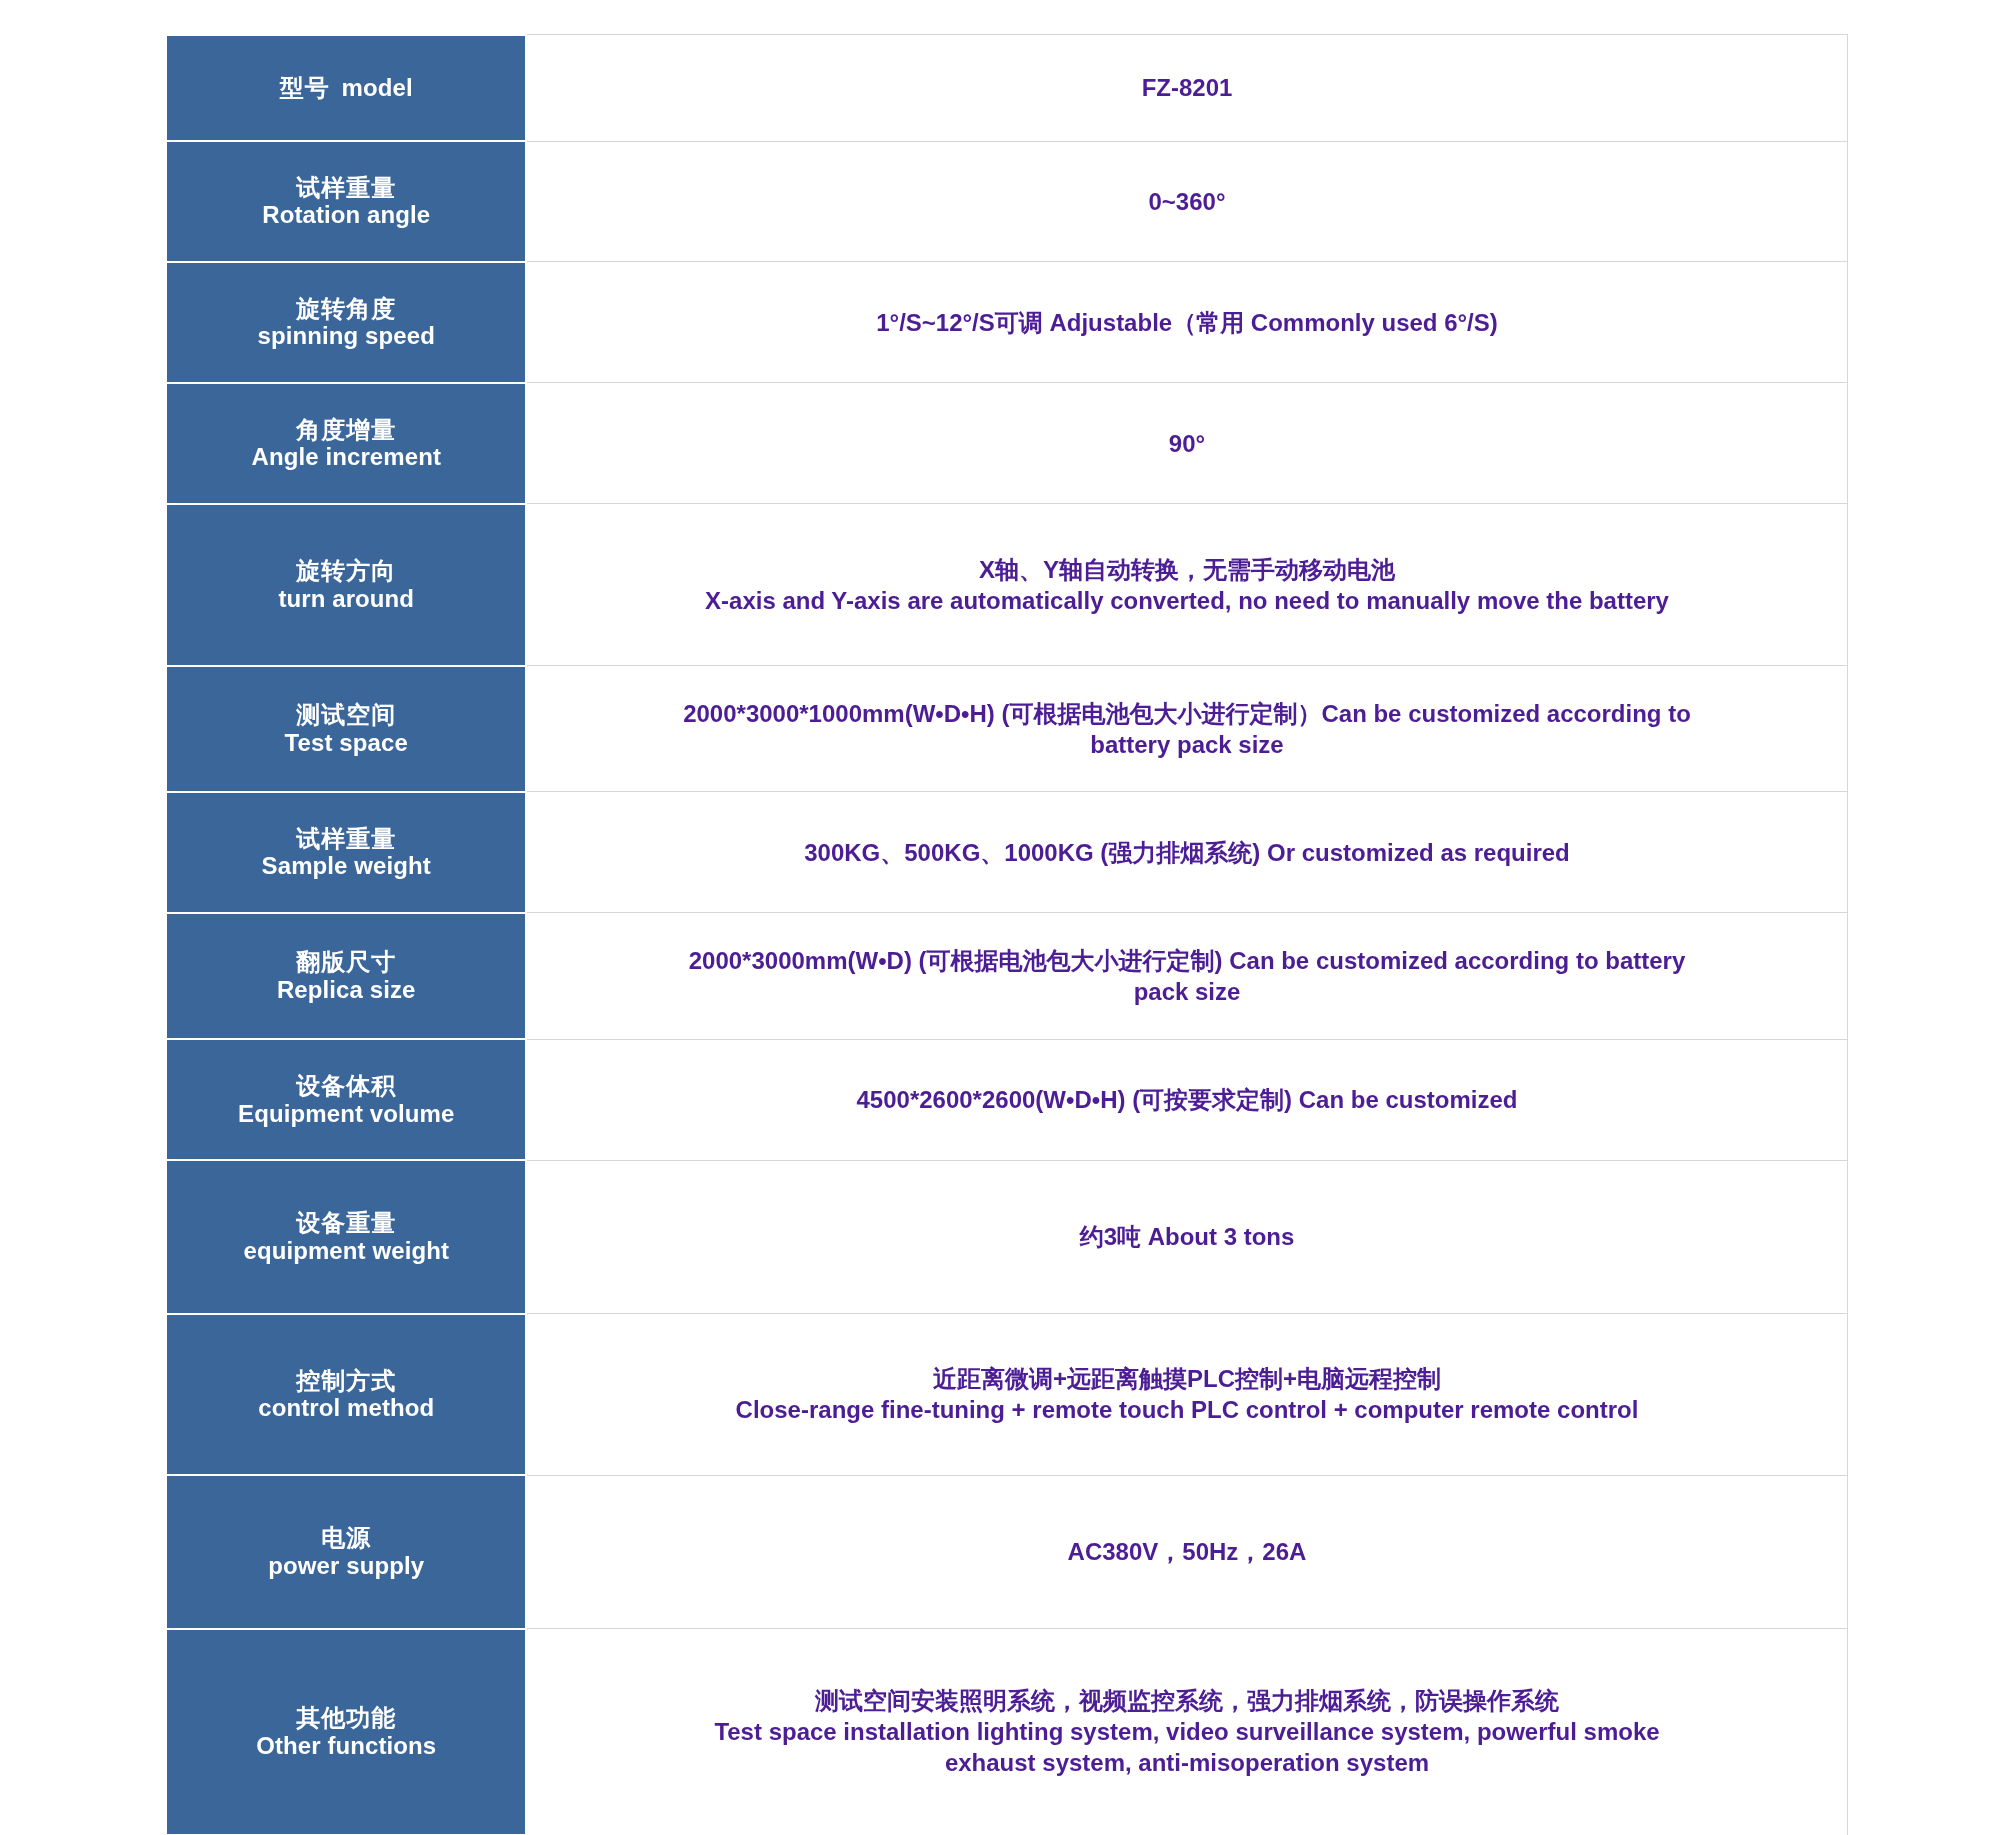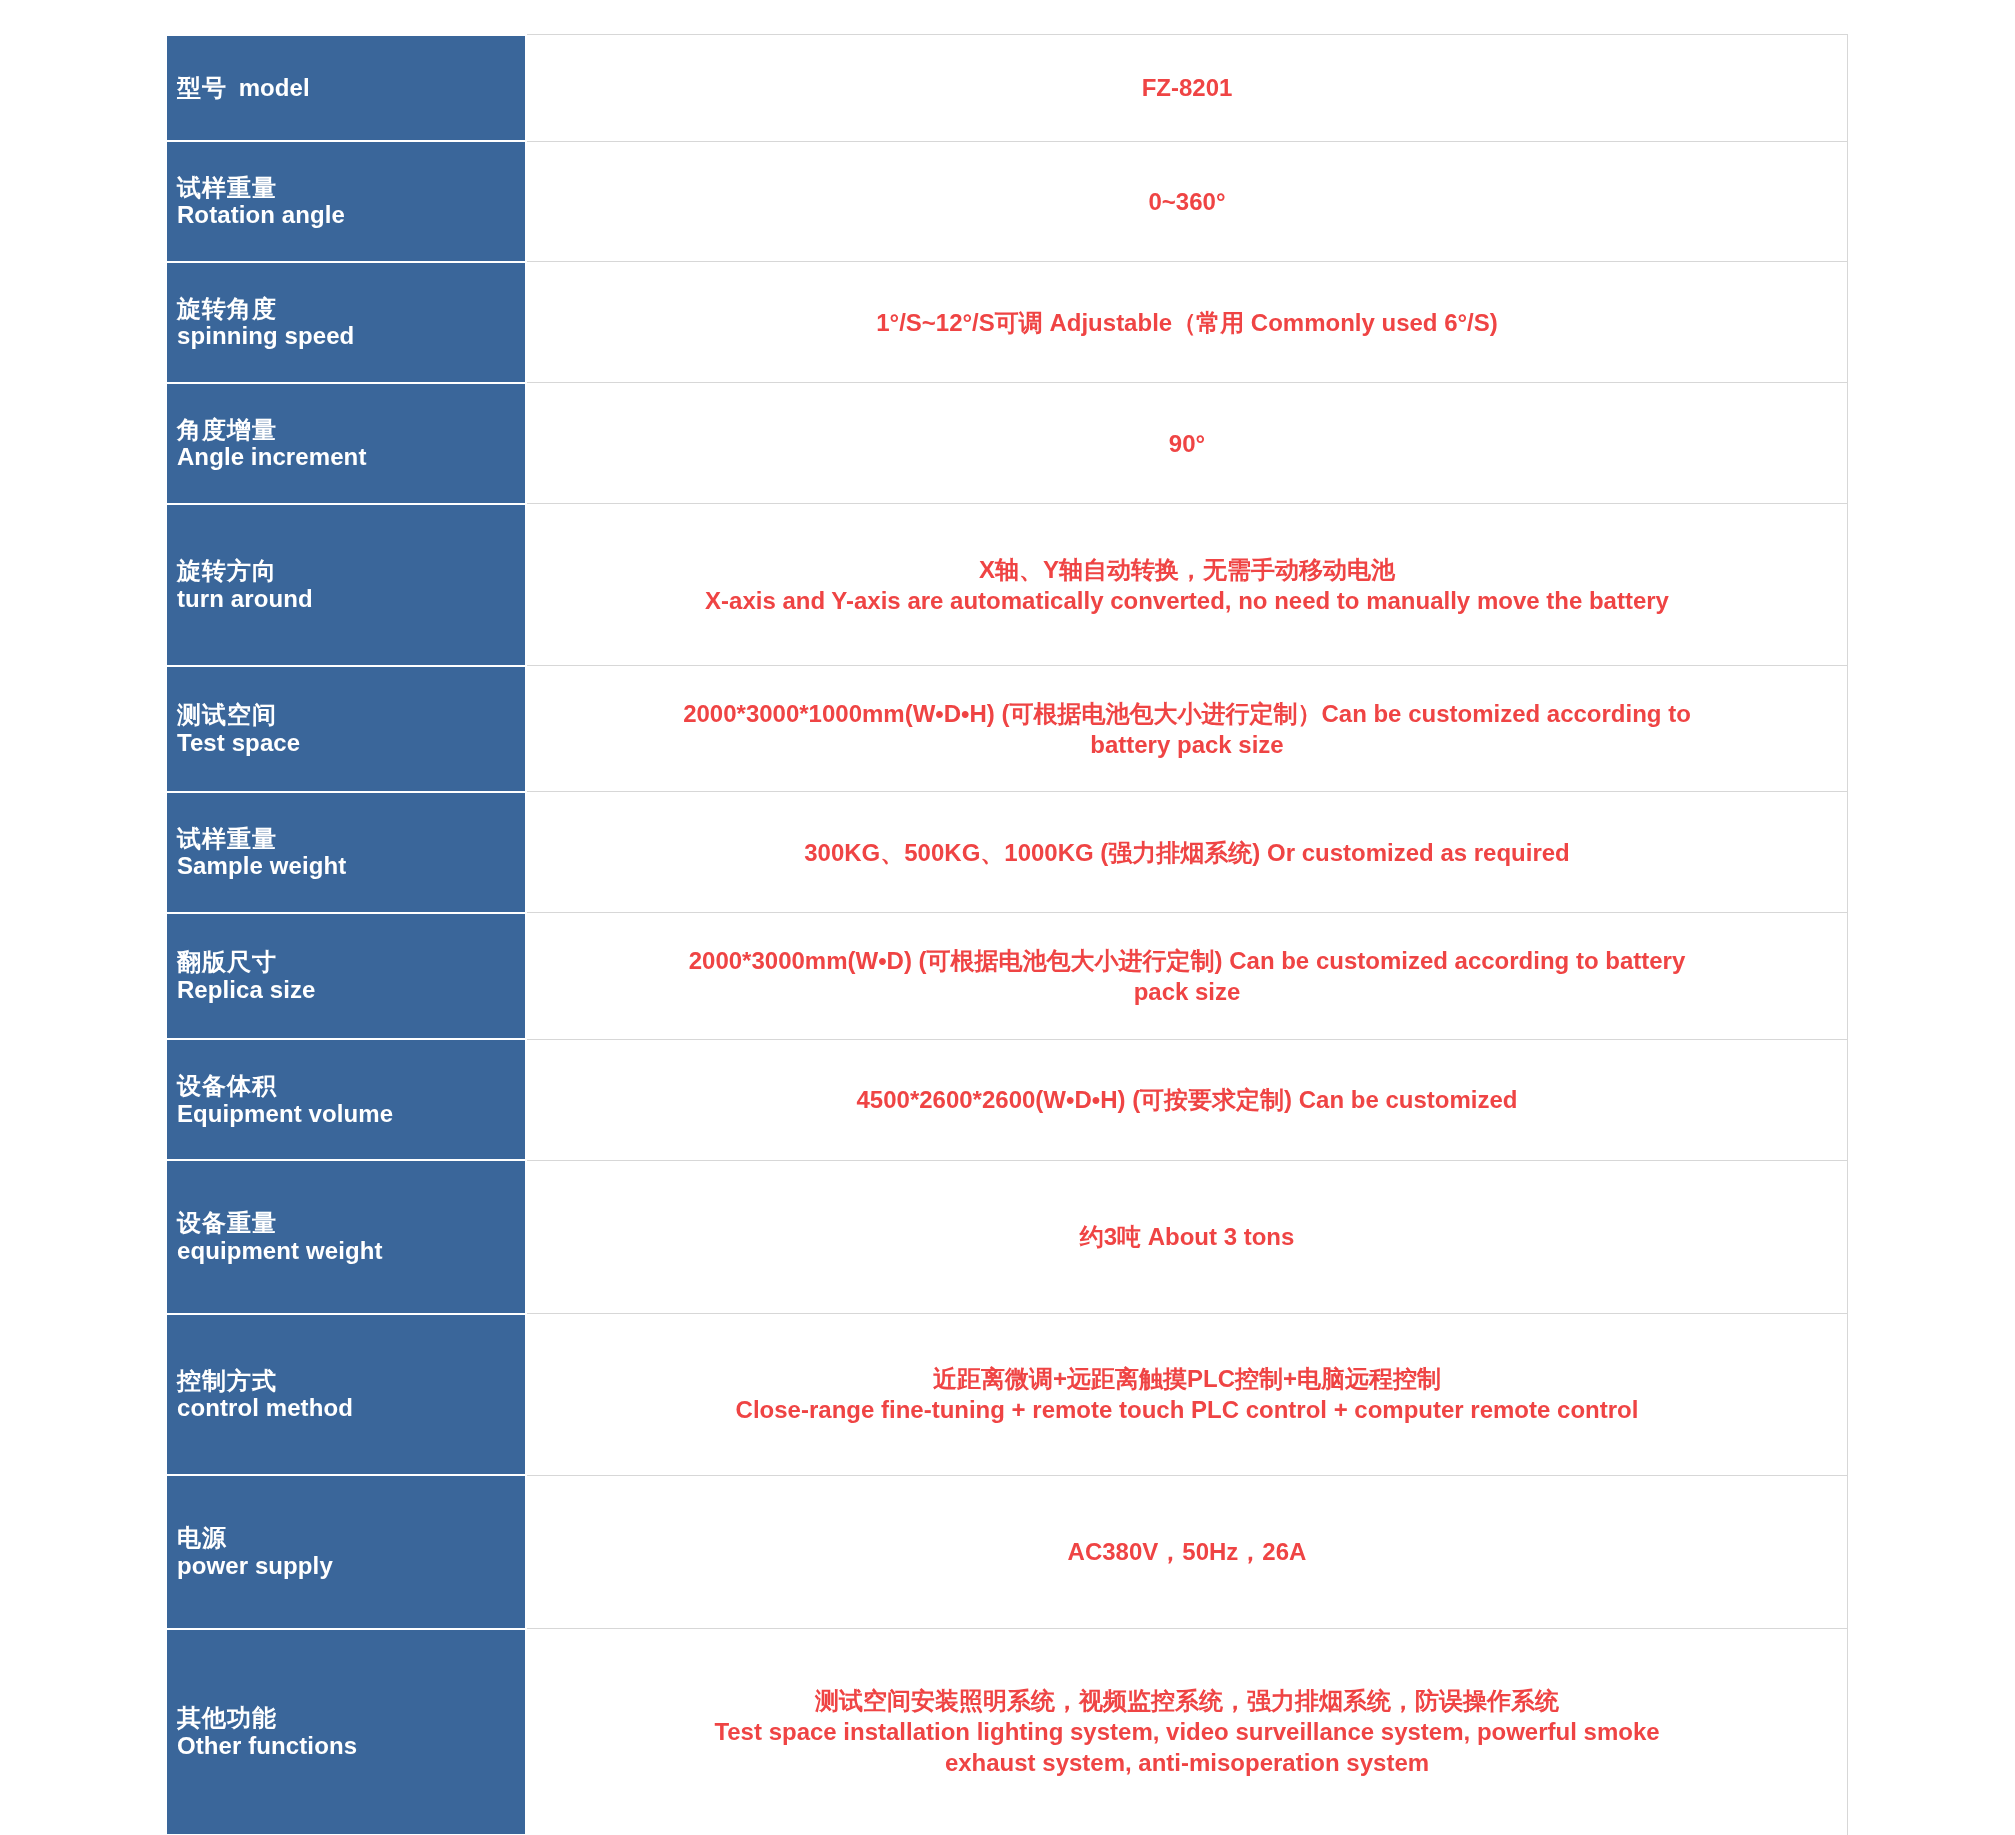--- a/index.html
+++ b/index.html
@@ -29,20 +29,21 @@
     width: 1680px;
     margin-top: 4.9px;
   }
 
   table.spec-table col.c-label { width: 359px; }
   table.spec-table col.c-value { width: 1321px; }
 
   td.label-cell {
     background: #3a669a;
     color: #ffffff;
+    text-align: center;
     vertical-align: middle;
     font-weight: 700;
     font-size: 24px;
     line-height: 1.16;
     padding: 13.6px 9.7px;
     border-top: 2.4px solid #ffffff;
     border-bottom: 2.4px solid #ffffff;
     border-right: 2.4px solid #ffffff;
     letter-spacing: 0.1px;
   }
@@ -61,21 +62,21 @@
   td.label-cell.single .cn {
     display: inline;
   }
   td.label-cell.single .en {
     display: inline;
     margin-left: 11.7px;
   }
 
   td.value-cell {
     background: #ffffff;
-    color: #ef4444;
+    color: #4c1d95;
     text-align: center;
     vertical-align: middle;
     font-weight: 700;
     font-size: 24px;
     line-height: 1.3;
     padding: 12.6px 16.5px;
     border-top: 1px solid #d7d7d7;
     border-bottom: 1px solid #d7d7d7;
     border-right: 1px solid #d7d7d7;
   }

